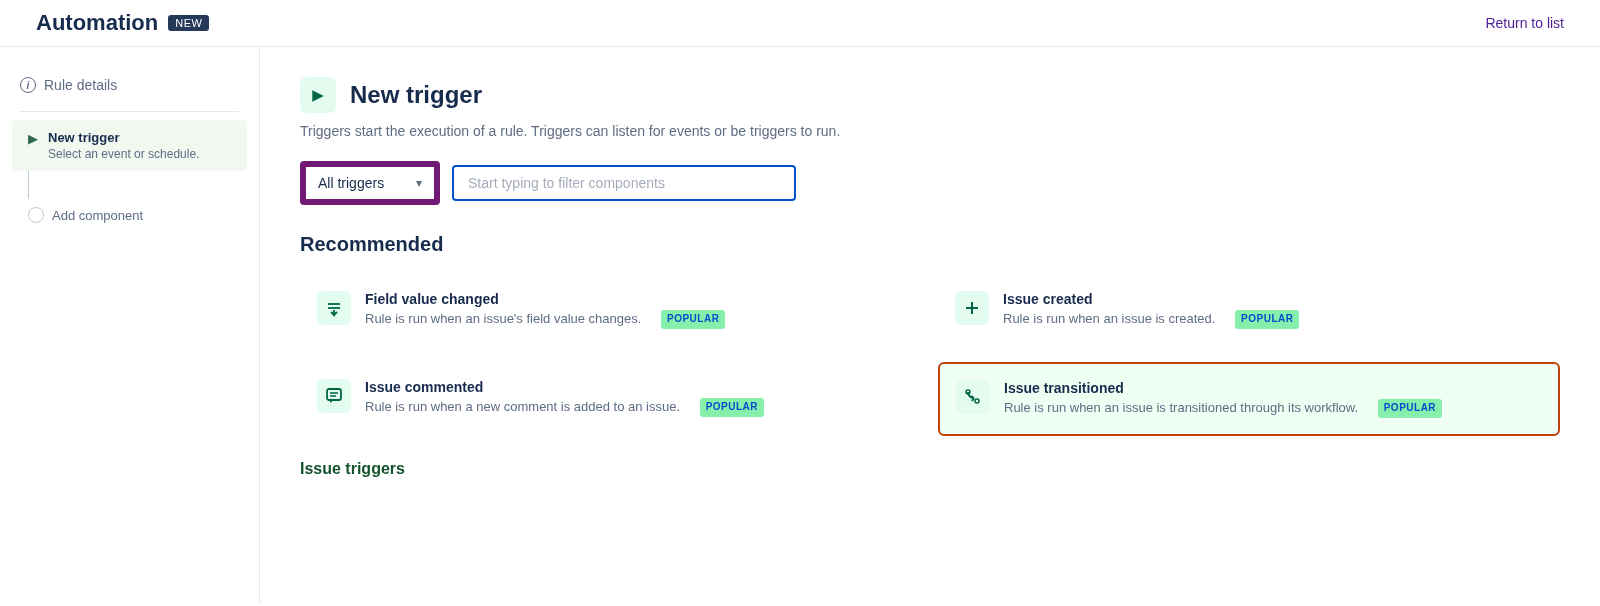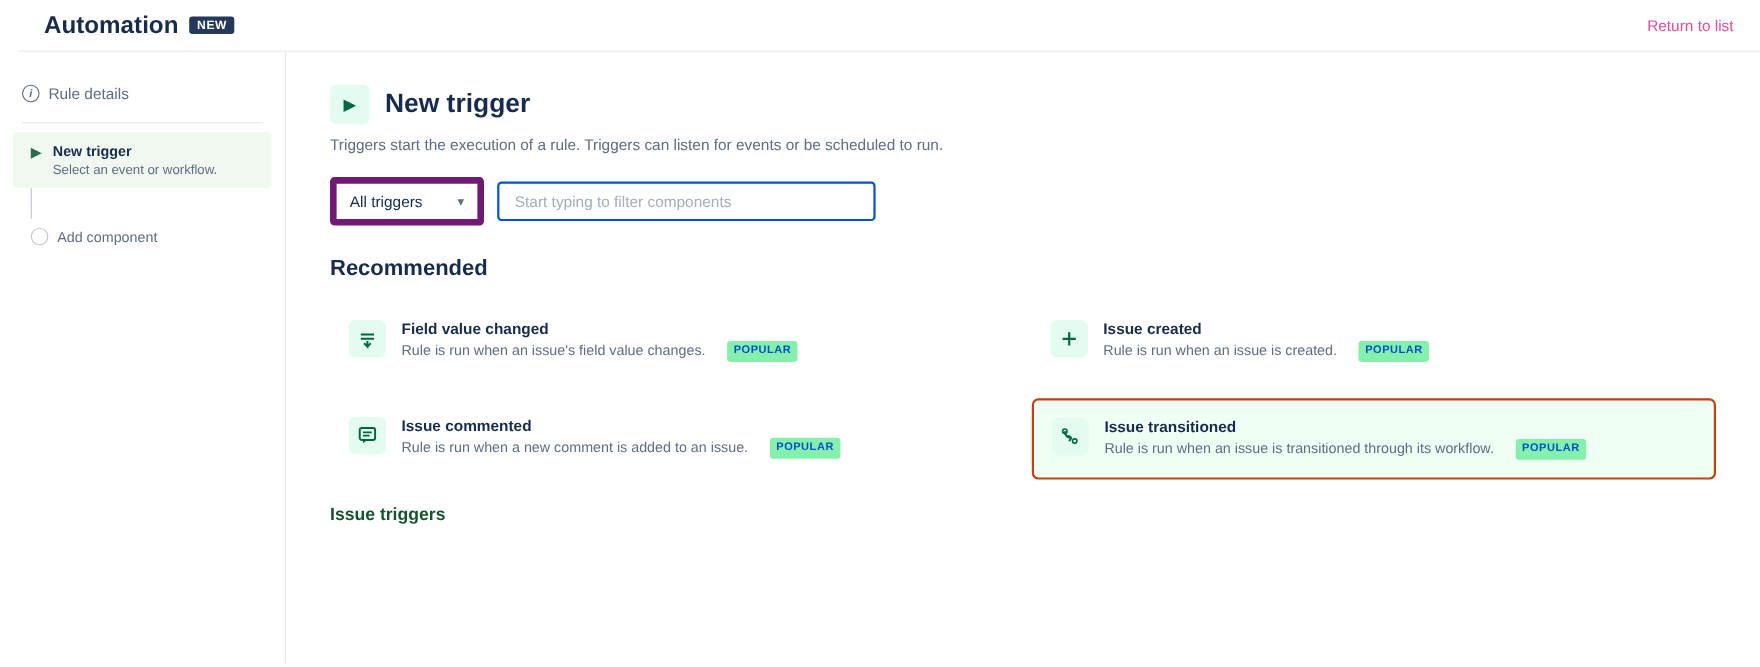--- a/index.html
+++ b/index.html
@@ -7,49 +7,48 @@
       font-family: -apple-system, BlinkMacSystemFont, 'Segoe UI', Arial, sans-serif;
       background: #fff;
       color: #172b4d;
       font-size: 14px;
     }
 
     .top-bar {
       display: flex;
       align-items: center;
       justify-content: space-between;
-      padding: 10px 24px;
+      padding: 10px 36px;
       border-bottom: 1px solid #e8e8e8;
-      margin-left: 16px;
     }
 
     .top-bar-left {
       display: flex;
       align-items: center;
       gap: 10px;
     }
 
     .app-title {
       font-size: 22px;
       font-weight: 700;
       color: #172b4d;
     }
 
     .new-badge {
       background: #253858;
       color: #fff;
       font-size: 11px;
-      font-weight: 700;
+      font-weight: 400;
       padding: 2px 7px;
       border-radius: 3px;
       letter-spacing: 0.5px;
     }
 
     .return-link {
-      color: #ec4899;
+      color: #4c1d95;
       font-size: 14px;
       text-decoration: none;
       cursor: pointer;
     }
 
     .main-layout {
       display: flex;
       height: calc(100vh - 50px);
     }
 
@@ -318,41 +317,41 @@
       <div class="info-circle">i</div>
       <span>Rule details</span>
     </div>
 
     <hr class="sidebar-divider">
 
     <div class="sidebar-trigger-item">
       <span class="play-icon">▶</span>
       <div class="trigger-info">
         <div class="trigger-title">New trigger</div>
-        <div class="trigger-sub">Select an event or workflow.</div>
+        <div class="trigger-sub">Select an event or schedule.</div>
       </div>
     </div>
 
     <div class="connector-line" style="margin-left: 28px;"></div>
 
     <div class="sidebar-add-component">
       <div class="circle-icon"></div>
       <span>Add component</span>
     </div>
 
   </div>
 
   <div class="content-area">
 
     <div class="content-header">
       <div class="play-circle">▶</div>
       <h1 class="content-title">New trigger</h1>
     </div>
 
-    <p class="content-subtitle">Triggers start the execution of a rule. Triggers can listen for events or be scheduled to run.</p>
+    <p class="content-subtitle">Triggers start the execution of a rule. Triggers can listen for events or be triggers to run.</p>
 
     <div class="filter-row">
       <div class="dropdown-select">
         <span>All triggers</span>
         <span class="chevron">▾</span>
       </div>
       <input class="filter-input" type="text" placeholder="Start typing to filter components" style="">
     </div>
 
     <div class="section-title">Recommended</div>

